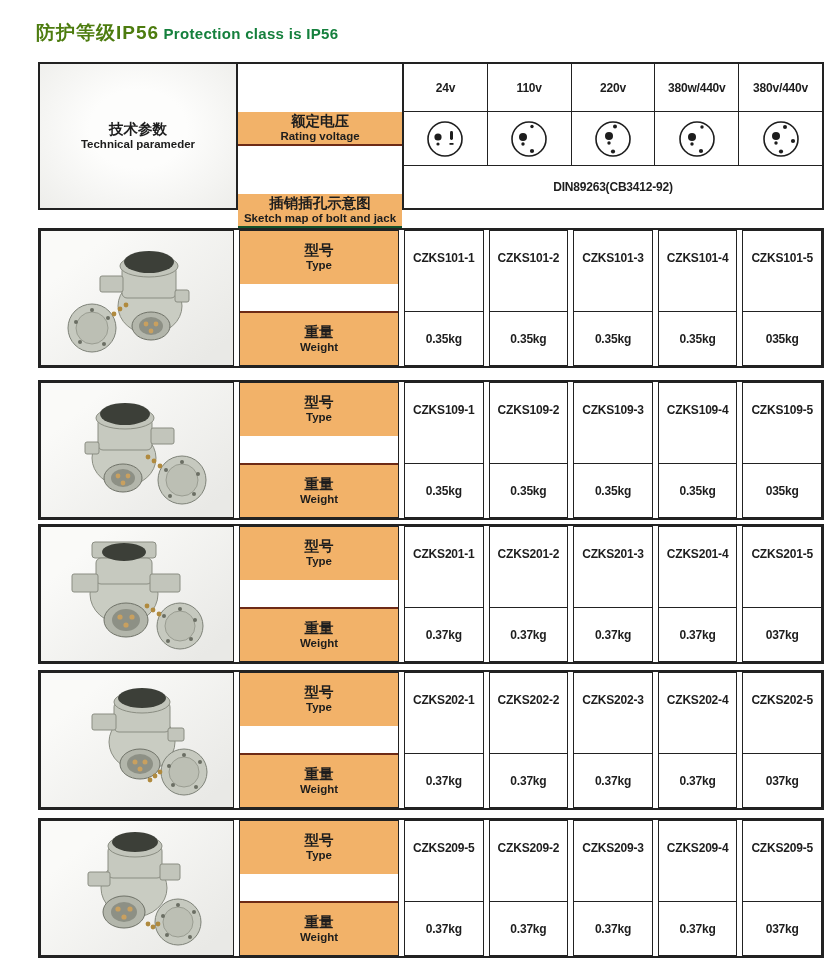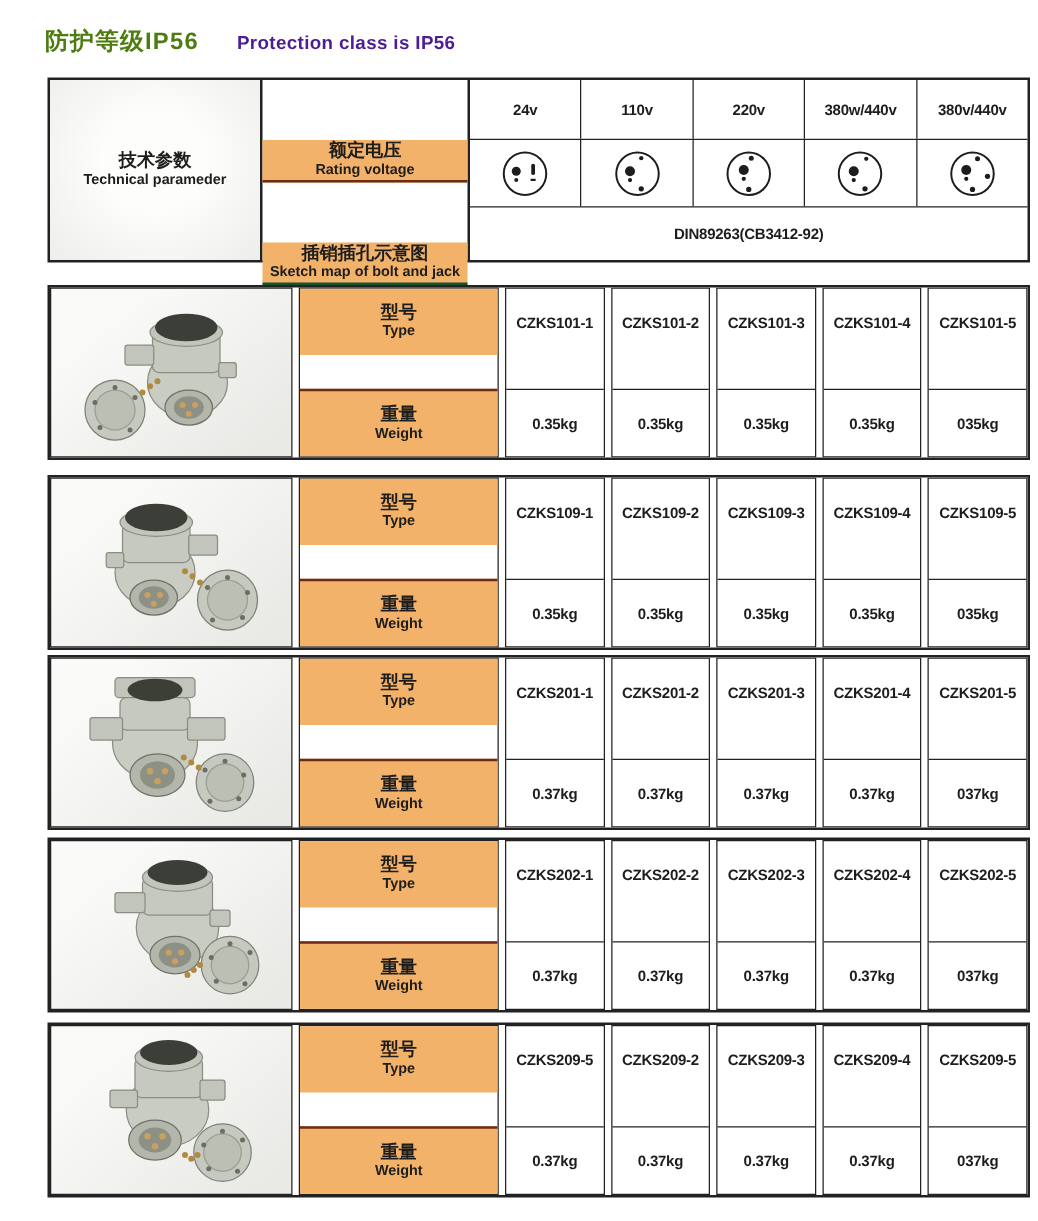--- a/index.html
+++ b/index.html
@@ -6,32 +6,32 @@
   body{
     width:830px;height:977px;background:#ffffff;position:relative;
     font-family:"Liberation Sans","DejaVu Sans",sans-serif;color:#1d1d1d;
     -webkit-font-smoothing:antialiased;
   }
   .page{position:absolute;inset:0;}
 
   
   .title{position:absolute;left:36px;top:20px;white-space:nowrap;}
   .title .zh{font-size:19px;font-weight:800;color:#4d7c0f;letter-spacing:1px;}
-  .title .en{font-size:15px;font-weight:700;color:#4c1d95;margin-left:26px;letter-spacing:.3px;}
+  .title .en{font-size:15px;font-weight:700;color:#15803d;letter-spacing:.3px;}
 
   
   .cn{font-size:14.5px;font-weight:700;line-height:1.25;}
   .en2{font-size:11.5px;font-weight:700;line-height:1.2;}
   .val{font-size:12px;font-weight:700;letter-spacing:-.2px;}
   .ctext{display:flex;flex-direction:column;align-items:center;justify-content:center;text-align:center;}
 
   
   .spec{position:absolute;left:38px;top:62px;width:786px;height:148px;
         border:2px solid #222;box-sizing:border-box;display:flex;background:#fff;}
-  .spec-left{width:170px;border-right:2px solid #222;box-sizing:border-box;
+  .spec-left{width:198px;border-right:2px solid #222;box-sizing:border-box;
         background:radial-gradient(ellipse at 50% 45%,#fdfdfc 35%,#ededea 100%);}
   .spec-labels{width:166px;border-right:2px solid #222;box-sizing:border-box;
         display:flex;flex-direction:column;}
   .spec-labels .cell{background:#f2b269;box-sizing:border-box;margin-top:48px;}
   .spec-labels .c1{height:48px;border-bottom:2px solid #6d2a16;}
   .spec-labels .c2{height:54px;border-bottom:7px solid #14532d;}
   .spec-labels .c3{flex:1;}
   .spec-data{flex:1;display:flex;flex-direction:column;}
   .volt-row{height:48px;display:flex;border-bottom:1px solid #222;box-sizing:border-box;}
   .sk-row{height:54px;display:flex;border-bottom:1px solid #222;box-sizing:border-box;}

